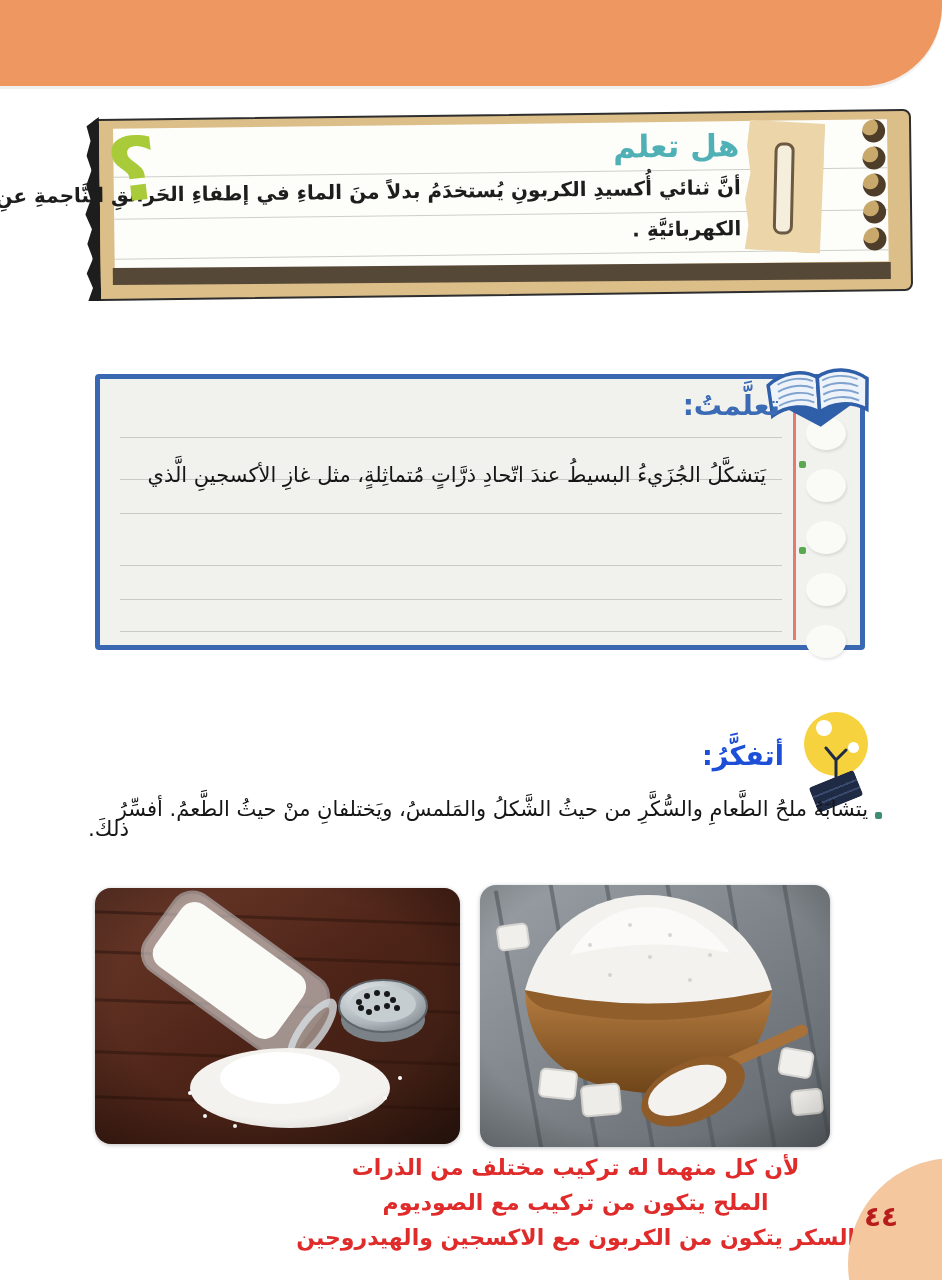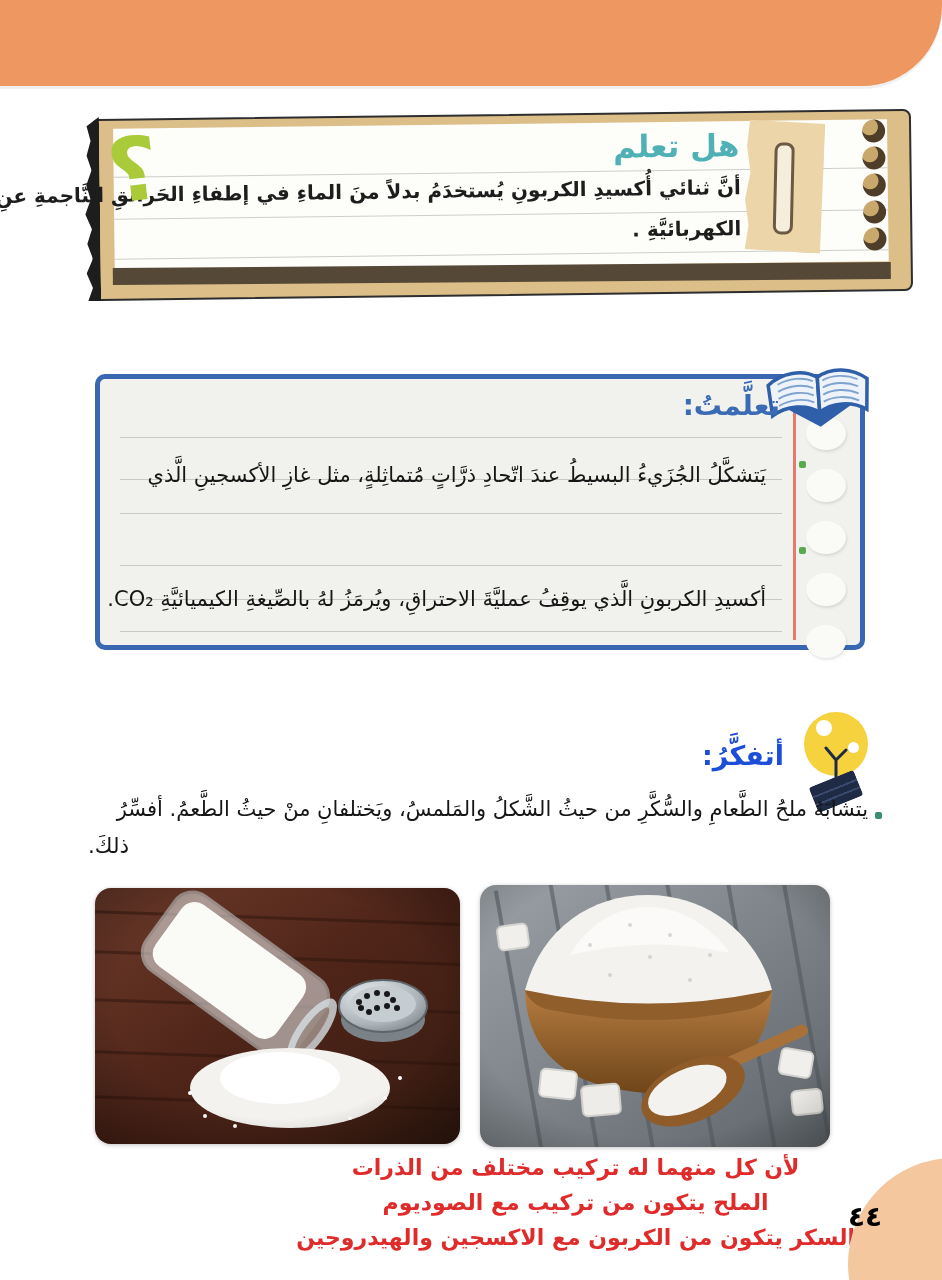--- a/index.html
+++ b/index.html
@@ -25,21 +25,21 @@
           clip-path:polygon(6% 0,100% 2%,97% 100%,3% 98%,7% 80%,2% 60%,8% 40%,3% 20%);}
   .np-slot{position:absolute;left:30px;top:22px;width:14px;height:86px;background:#F6EEDD;
            border:3px solid #6B5A41;border-radius:8px;}
   .np-holes{position:absolute;right:24px;top:8px;}
   .np-hole{width:23px;height:23px;border-radius:50%;margin-bottom:4px;
            background:radial-gradient(circle at 32% 32%,#C9A96B 36%,#4E3D28 40%);}
   .np-bar{position:absolute;left:18px;right:20px;bottom:12px;height:17px;background:#564836;
           transform:rotate(.25deg);}
   
   .learned-box{position:absolute;left:95px;top:374px;width:760px;height:266px;background:#F1F2EE;
-               border:5px solid #3A67B2;border-radius:10px;}
+               border:5px solid #3A67B2;border-radius:4px;}
   .lb-redline{position:absolute;right:64px;top:5px;bottom:5px;width:3px;background:#E57A70;}
   .lb-rule{position:absolute;left:20px;right:78px;height:1px;background:#C9CAC6;}
   .lb-holes{position:absolute;right:14px;top:38px;}
   .lb-hole{width:40px;height:33px;border-radius:50%;margin-bottom:19px;background:#FAFAF7;
            box-shadow:1px 2px 3px rgba(0,0,0,.10);}
   .lb-title{position:absolute;top:10px;right:80px;font-size:28px;font-weight:bold;color:#3B6BB4;}
   .lb-book{position:absolute;top:-14px;right:-18px;width:118px;height:74px;transform:rotate(-4deg);}
   .lb-text{position:absolute;right:94px;left:24px;font-size:21px;color:#161616;white-space:nowrap;text-align:right;margin-top:20px;}
   .lb-dot{position:absolute;right:54px;width:7px;height:7px;background:#5AA850;border-radius:2px;}
   
@@ -47,31 +47,31 @@
   .bulb-circle{position:absolute;left:12px;top:0;width:64px;height:64px;border-radius:50%;background:#F6D23E;}
   .bulb-hl1{position:absolute;left:24px;top:8px;width:16px;height:16px;border-radius:50%;background:#fff;}
   .bulb-hl2{position:absolute;left:56px;top:30px;width:11px;height:11px;border-radius:50%;background:#fff;}
   .bulb-base{position:absolute;left:20px;top:66px;width:48px;height:27px;background:#1F2A44;border-radius:3px;
              transform:rotate(-22deg);
              background-image:linear-gradient(#1F2A44 35%,#3A4A6E 35%,#3A4A6E 42%,#1F2A44 42%,#1F2A44 65%,#3A4A6E 65%,#3A4A6E 72%,#1F2A44 72%);}
   .bulb-fil{position:absolute;left:0;top:0;}
   .think-title{position:absolute;right:158px;top:740px;font-size:27px;font-weight:bold;color:#1d4ed8;}
   .think-dot{position:absolute;right:60px;top:812px;width:7px;height:7px;background:#3D8C74;border-radius:2px;}
   .think-line1{position:absolute;right:74px;top:797px;font-size:21px;color:#161616;white-space:nowrap;margin-left:44px;}
-  .think-line2{position:absolute;left:88px;top:833px;font-size:21.5px;color:#161616;}
+  .think-line2{position:absolute;left:88px;top:816px;font-size:21.5px;color:#161616;}
   
   .photo{position:absolute;border-radius:16px;overflow:hidden;box-shadow:0 1px 4px rgba(0,0,0,.25);}
   .photo-salt{left:95px;top:888px;width:365px;height:256px;}
   .photo-sugar{left:480px;top:885px;width:350px;height:262px;}
   
   .answer{position:absolute;right:87px;top:1150px;text-align:center;font-weight:bold;font-size:22px;
           color:#E02B2B;line-height:35px;}
   
   .page-circle{position:absolute;left:848px;top:1158px;width:212px;height:212px;border-radius:50%;background:#F4C79E;}
-  .page-num{position:absolute;left:0;top:42px;font-size:28px;font-weight:bold;color:#000000;letter-spacing:2px;}
+  .page-num{position:absolute;left:16px;top:42px;font-size:28px;font-weight:bold;color:#b91c1c;letter-spacing:2px;}
 </style>
 </head>
 <body>
 
 <div id="canvas">
 
   <div class="top-band"></div>
 
   <div class="np-frame">
     <div class="np-jagged"></div>
@@ -124,21 +124,20 @@
         <path d="M84,14 C74,9 62,9 54,13" fill="none"></path>
           <path d="M84,20 C74,15 62,15 54,19" fill="none"></path>
         <path d="M84,26 C74,21 62,21 54,25" fill="none"></path>
           <path d="M84,32 C74,27 62,27 54,31" fill="none"></path>
       </g>
     </svg>
     <div class="lb-title">تعلَّمتُ:</div>
     <div class="lb-dot" style="top:82px"></div>
     <div class="lb-text" style="top:64px">يَتشكَّلُ الجُزَيءُ البسيطُ عندَ اتّحادِ ذرَّاتٍ مُتماثِلةٍ، مثل غازِ الأكسجينِ الَّذي</div>
     <div class="lb-dot" style="top:168px"></div>
-    <div class="lb-text" style="top:188px">أكسيدِ الكربونِ الَّذي يوقِفُ عمليَّةَ الاحتراقِ، ويُرمَزُ لهُ بالصِّيغةِ الكيميائيَّةِ CO₂.</div>
   </div>
 
   <div class="think-bulb">
     <div class="bulb-circle"></div>
     <div class="bulb-hl1"></div>
     <div class="bulb-hl2"></div>
     <svg class="bulb-fil" width="92" height="104" viewBox="0 0 92 104">
       <path d="M44,72 L44,48 M44,48 L34,36 M44,48 L54,38" stroke="#1F2A44" stroke-width="3" fill="none" stroke-linecap="round"></path>
     </svg>
     <div class="bulb-base"></div>

